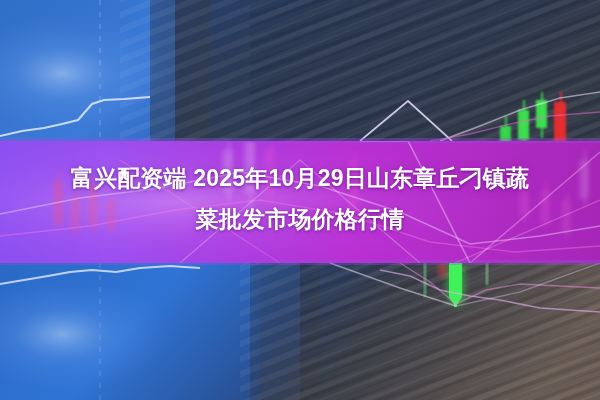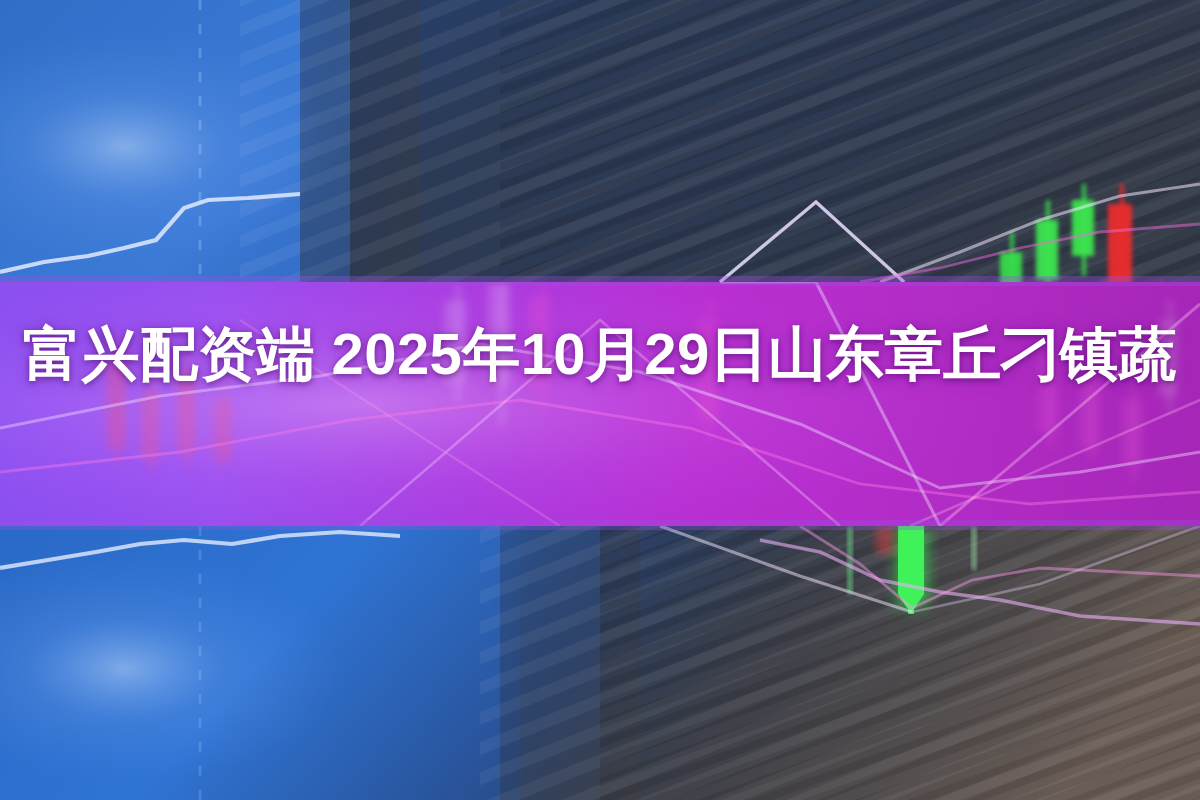--- a/index.html
+++ b/index.html
@@ -24,21 +24,21 @@
 
   
   .headline {
     position: absolute;
     left: 0;
     right: 0;
     top: 158px;
     text-align: center;
     color: #ffffff;
     font-weight: bold;
-    font-size: 29px;
+    font-size: 23px;
     line-height: 41px;
     letter-spacing: 0.2px;
     text-shadow: 0 1px 3px rgba(60, 0, 90, 0.55),
                  0 0 8px rgba(120, 30, 160, 0.35);
     white-space: nowrap;
     pointer-events: none;
     z-index: 40;
   }
   .headline .ln {
     display: block;
@@ -279,15 +279,16 @@
       <path d="M 330 263 L 400 288 L 456 306" fill="none" stroke="#f6e8ff" stroke-opacity="0.5" stroke-width="1.6"></path>
       <path d="M 600 263 L 520 292 L 456 306" fill="none" stroke="#f0d8ff" stroke-opacity="0.35" stroke-width="1.4"></path>
     </g>
 
     <rect x="0" y="138" width="600" height="5" fill="#9a4fe6" opacity="0.35"></rect>
     <rect x="0" y="260" width="600" height="5" fill="#9a4fe6" opacity="0.30"></rect>
   </svg>
 
   <div class="headline">
     <span class="ln">富兴配资端 2025年10月29日山东章丘刁镇蔬</span>
+    <span class="ln">菜批发市场价格行情</span>
   </div>
 
 </div>
 
 </body></html>

